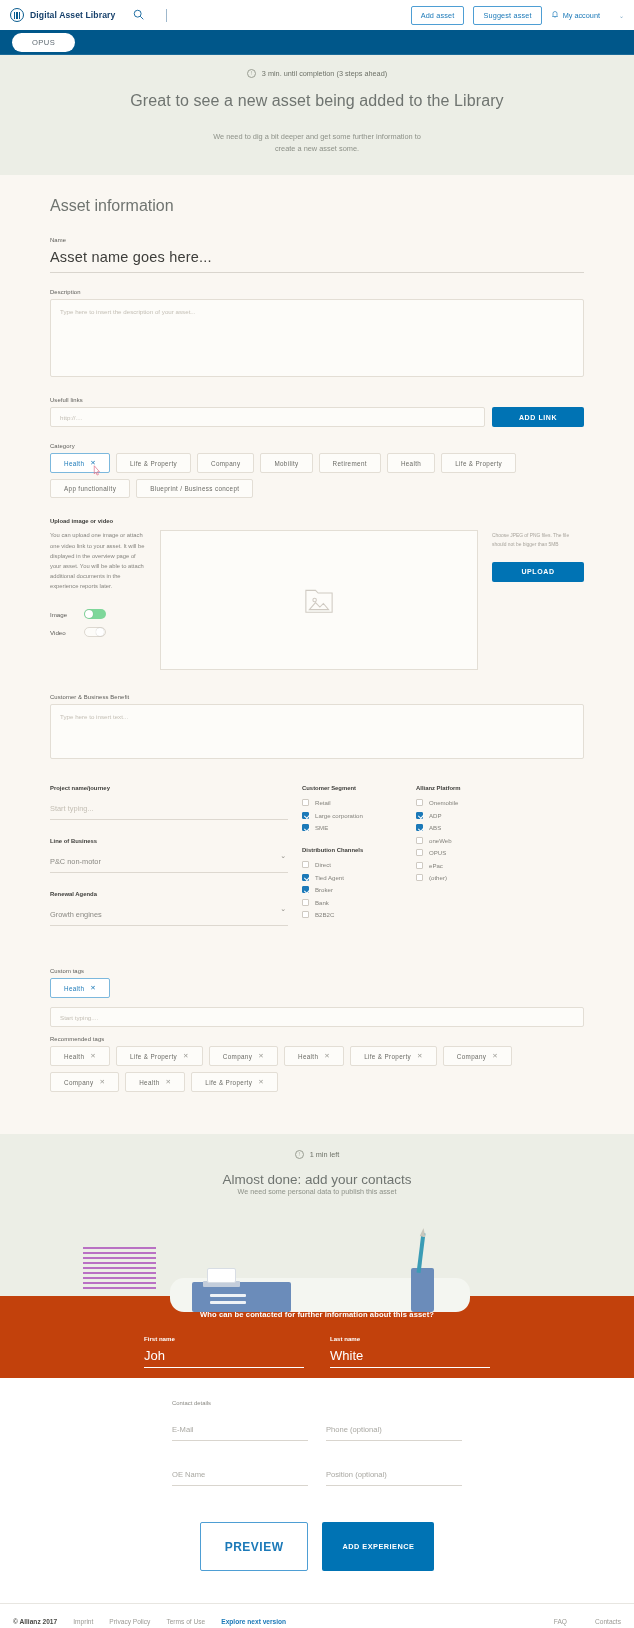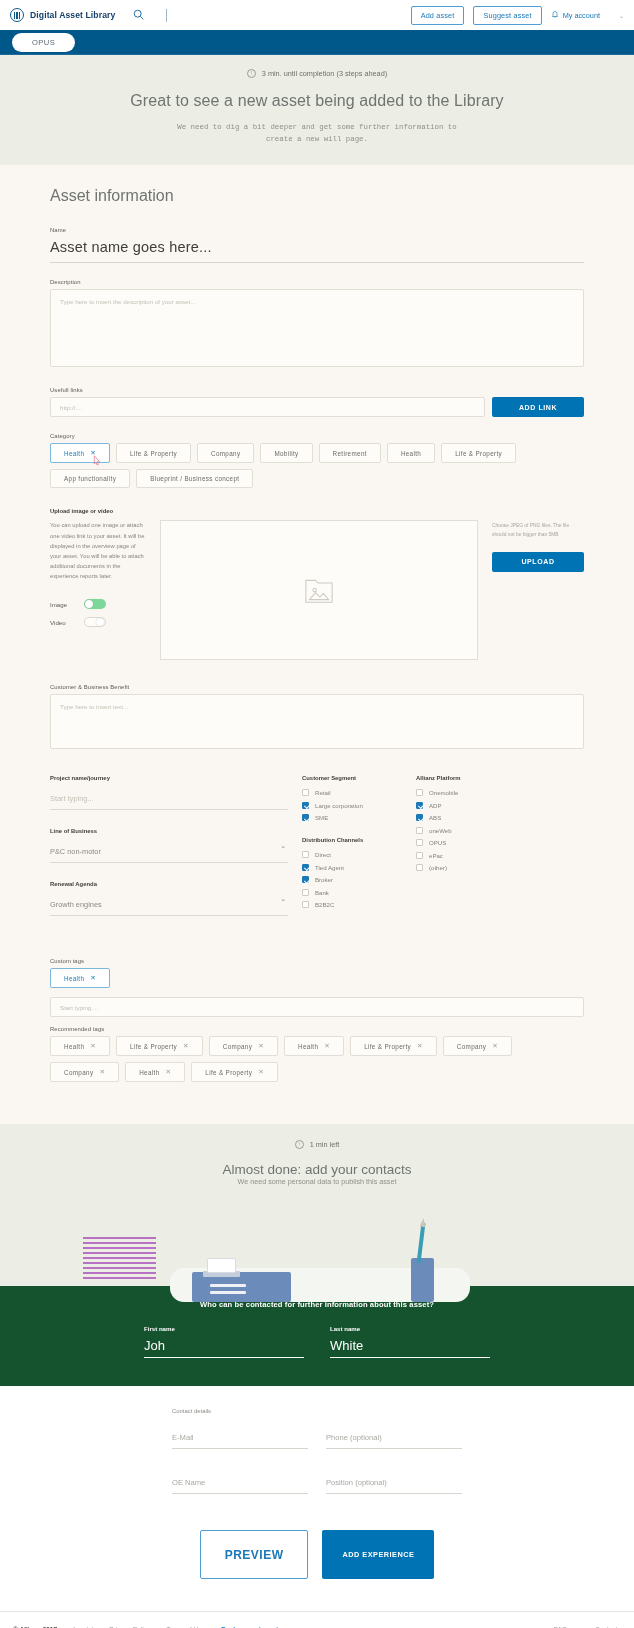--- a/index.html
+++ b/index.html
@@ -53,21 +53,21 @@
   }
   .hero-meta { display:flex; align-items:center; justify-content:center; gap:6px;
     font-size:7.3px; color:#6e7268; }
   .clock {
     width:9px;height:9px;border-radius:50%;border:1px solid #9a9e93;
     display:inline-flex;align-items:center;justify-content:center;
     font-size:5px;color:#9a9e93;line-height:1;
   }
   .hero-title { font-size: 16px; color:#6f7470; font-weight: normal; margin-top: 14px;
     letter-spacing: .1px; }
-  .hero-sub { font-size: 7.4px; color:#8d9188; margin-top: 11px; line-height: 1.65; font-family: Liberation Mono, monospace; }
+  .hero-sub { font-size: 7.4px; color:#8d9188; margin-top: 21px; line-height: 1.65; }
 
   
   .form-body { background:#faf7f2; padding: 22px 50px 26px; }
   .sec-title { font-size: 16px; color:#6f7470; font-weight: normal; margin-bottom: 22px; }
   .fl { font-size: 5.9px; color:#5b5b57; margin-bottom: 4px; letter-spacing:.1px; }
   .fl-b { font-size: 5.9px; color:#3d3d3a; font-weight:bold; margin-bottom: 6px; }
 
   .name-input {
     width: 100%; border: none; border-bottom: 1px solid #d9d5ce; background: transparent;
     font-size: 14.5px; color:#3d3d3a; padding: 2px 0 7px; font-family: inherit;
@@ -172,21 +172,21 @@
   .ill-printer:before { content:""; position:absolute; left:18px; top:12px; width:36px; height:3px; background:#eef2f6; border-radius:1px;}
   .ill-printer:after { content:""; position:absolute; left:18px; top:19px; width:36px; height:3px; background:#eef2f6; border-radius:1px;}
   .ill-paper { position:absolute; left:207px; bottom:13px; width:29px; height:15px; background:#fff; border:1px solid #d8dde4; border-radius:2px; }
   .ill-paper2 { position:absolute; left:203px; bottom:9px; width:37px; height:6px; background:#c3cddb; border-radius:1px; }
   .ill-cup { position:absolute; left:411px; bottom:-16px; width:23px; height:44px; background:#6b8cba; border-radius:2px 2px 3px 3px; }
   .ill-pen { position:absolute; left:419px; bottom:23px; width:4px; height:40px; background:#3b9cb5; transform: rotate(7deg); }
   .ill-pentip { position:absolute; left:420px; bottom:59px; width:6px; height:9px; background:#c9c6bc;
       clip-path: polygon(50% 0, 100% 100%, 0 100%); transform: rotate(7deg); }
 
   
-  .contact-band { background:#14532d; color:#fff; padding: 14px 0 28px; text-align:center; }
+  .contact-band { background:#c2410c; color:#fff; padding: 14px 0 10px; text-align:center; }
   .cb-q { font-size: 7.6px; font-weight:bold; letter-spacing:.1px; }
   .name-fields { display:flex; justify-content:center; gap: 26px; margin-top: 16px; }
   .nf { width: 160px; text-align:left; }
   .nf-label { font-size:6.1px; font-weight:bold; margin-bottom:4px; }
   .nf-input {
     width:100%; background:transparent; border:none; border-bottom:1.5px solid #fff;
     color:#fff; font-family:inherit; font-size:13px; padding: 1px 0 4px;
   }
 
   
@@ -265,21 +265,21 @@
   </div>
 
   <div class="hero">
     <div class="hero-meta">
       <span class="clock">!</span>
       <span>3 min. until completion (3 steps ahead)</span>
     </div>
     <h1 class="hero-title">Great to see a new asset being added to the Library</h1>
     <div class="hero-sub">
       <div>We need to dig a bit deeper and get some further information to</div>
-      <div>create a new will page.</div>
+      <div>create a new asset some.</div>
     </div>
   </div>
 
   <div class="form-body">
     <div class="sec-title">Asset information</div>
 
     <div class="block">
       <div class="fl">Name</div>
       <input class="name-input" value="Asset name goes here..." style="">
     </div>

